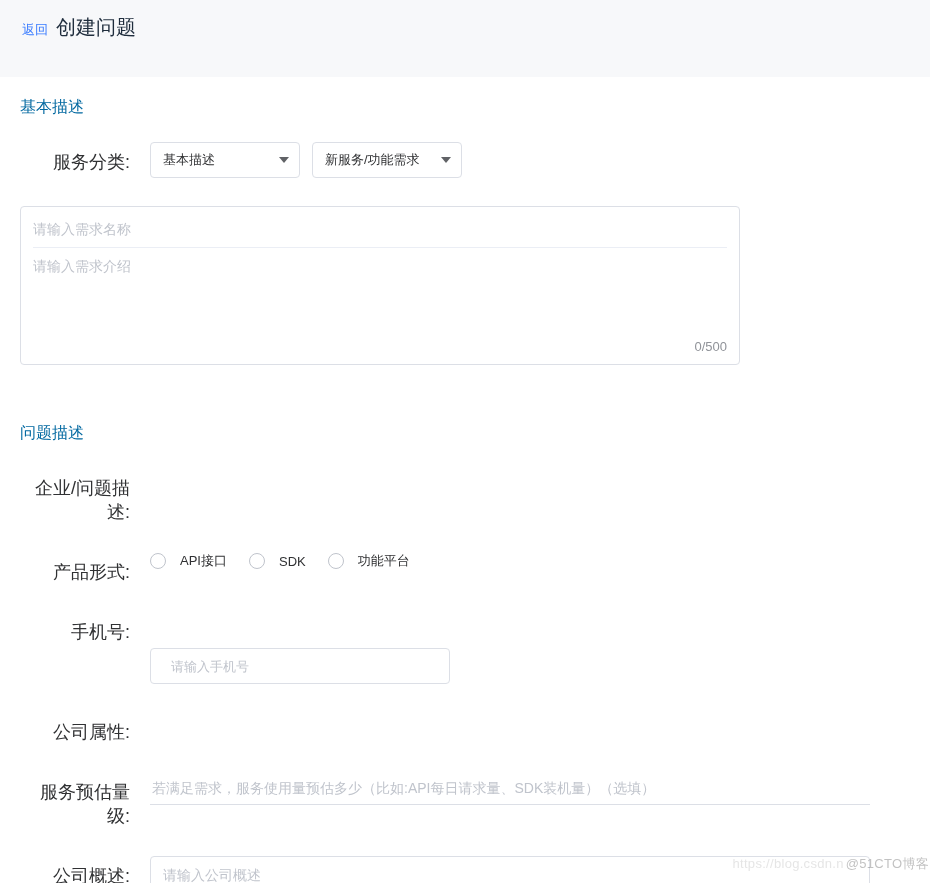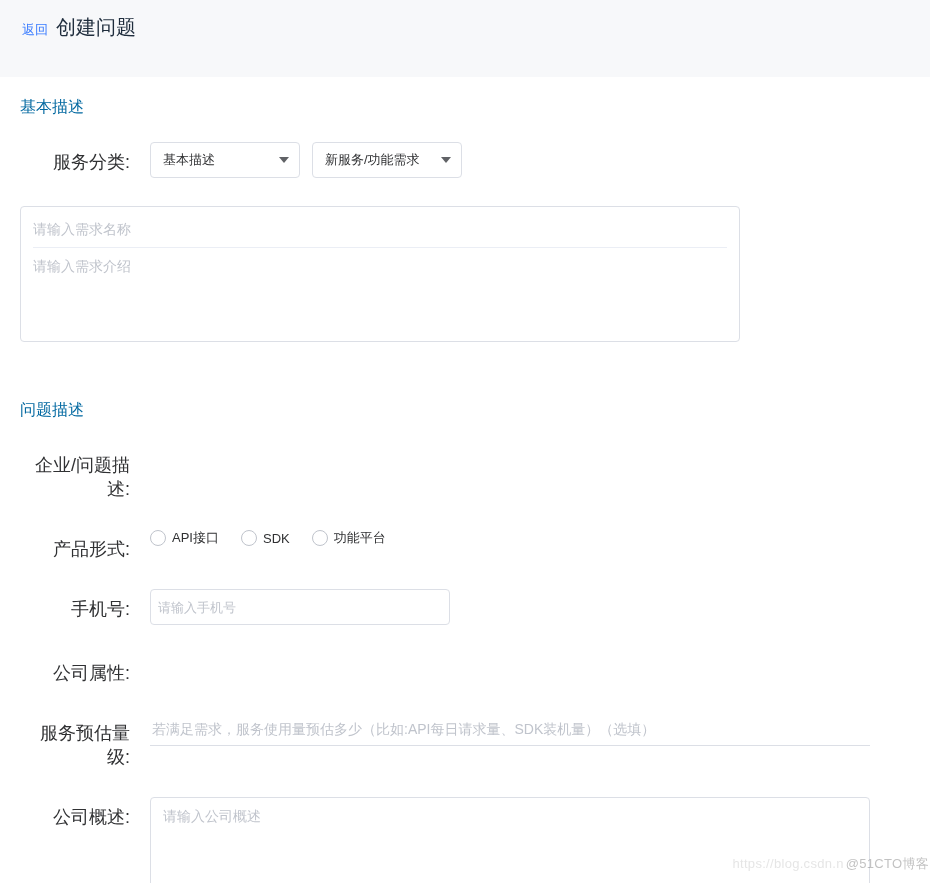--- a/index.html
+++ b/index.html
@@ -127,28 +127,29 @@
     outline: none;
     font-size: 14px;
     padding: 8px 2px;
     background: transparent;
     color: #303133;
   }
   .input {
     border: 1px solid #dcdfe6;
     border-radius: 4px;
     height: 36px;
-    padding: 0 7px;
+    padding: 0 20px;
     font-size: 13px;
     outline: none;
     width: 300px;
     color: #303133;
+    margin-top: 36px;
   }
   .radio-group { display: flex; gap: 22px; align-items: center; }
-  .radio-item { display: flex; align-items: center; gap: 6px; cursor: pointer; text-align: center; }
+  .radio-item { display: flex; align-items: center; gap: 14px; cursor: pointer; text-align: center; }
   .radio-circle {
     width: 16px; height: 16px;
     border: 1px solid #c0c4cc;
     border-radius: 50%;
     display: inline-block;
   }
   .radio-label { font-size: 13px; color: #303133; }
   .textarea {
     flex: 1;
     border: 1px solid #dcdfe6;
@@ -195,20 +196,21 @@
         <span class="caret"></span>
       </div>
     </div>
   </div>
 
   <div class="form-row">
     <div class="form-content">
       <div class="textbox-wrap">
         <input class="tb-title" type="text" placeholder="请输入需求名称" style="">
         <textarea class="tb-body" placeholder="请输入需求介绍" style=""></textarea>
+        <div class="counter">0/500</div>
       </div>
     </div>
   </div>
 </div>
 
 <div class="section">
   <div class="section-title">问题描述</div>
 
   <div class="form-row">
     <div class="form-label">企业/问题描述:</div>

